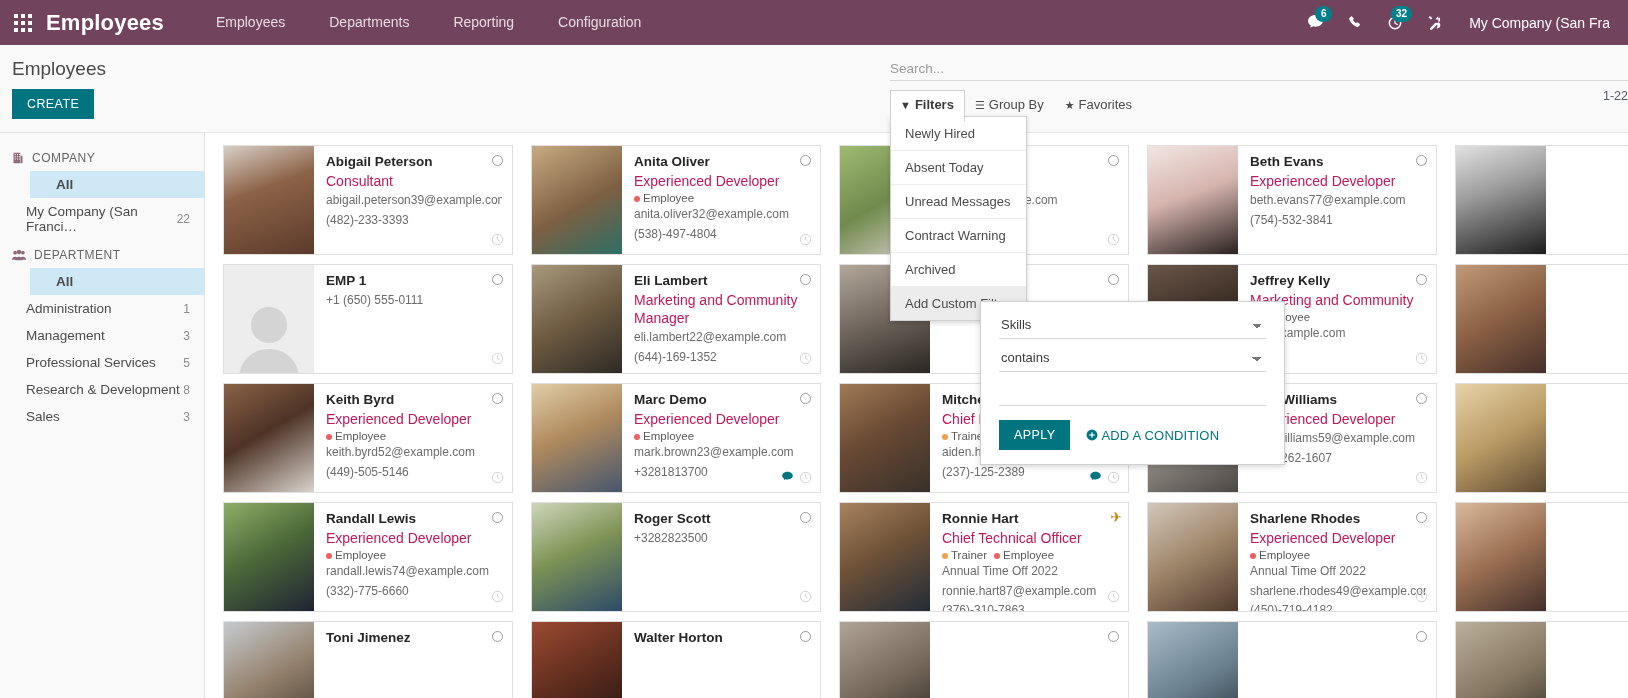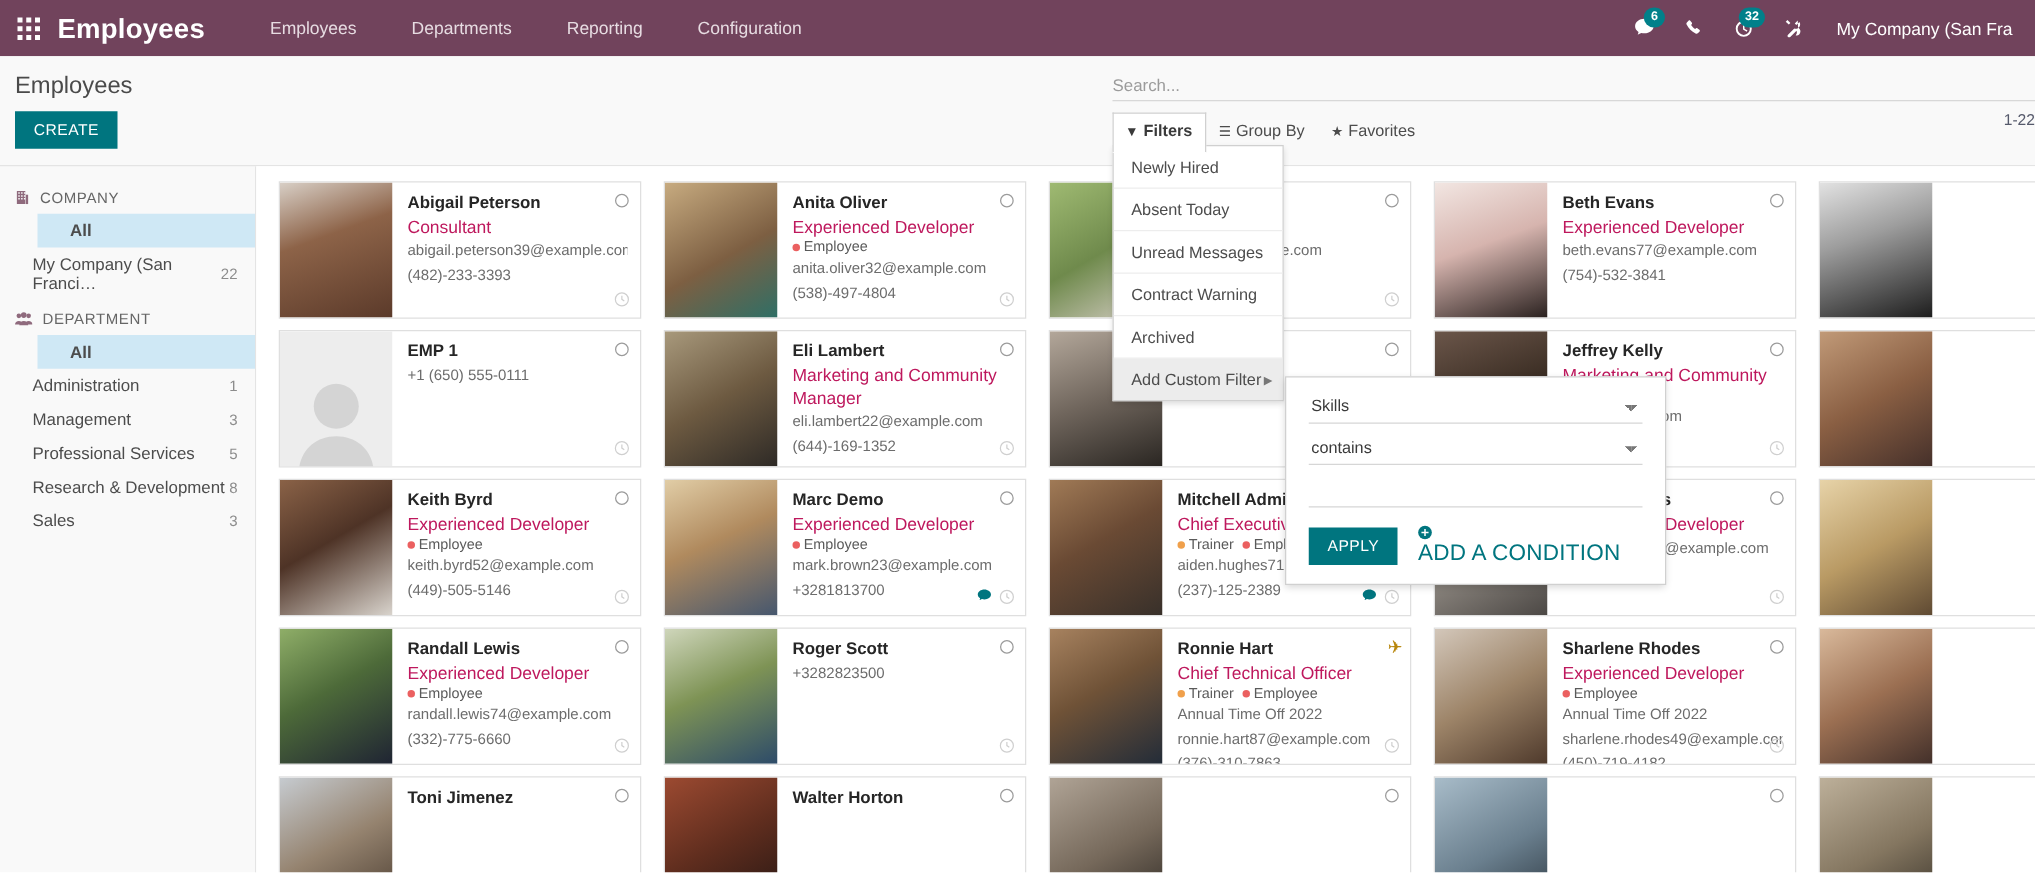--- a/index.html
+++ b/index.html
@@ -113,21 +113,21 @@
   .filters-dd .f-item {
     padding:9px 14px; color:#4c4c4c; cursor:pointer; border-bottom:1px solid #ededed;
     white-space:nowrap; position:relative;
   }
   .filters-dd .f-item:last-child { border-bottom:none; }
   .filters-dd .f-item.highlight { background:#ececec; }
   .filters-dd .f-item .caret-r { position:absolute; right:8px; top:50%; transform:translateY(-50%); font-size:9px; color:#777;}
 
   
   .custom-filter {
-    position:absolute; left:1028px; top:301px; width:305px; background:#fff;
+    position:absolute; left:980px; top:301px; width:305px; background:#fff;
     border:1px solid #d0d0d0; box-shadow:0 2px 6px rgba(0,0,0,.16); z-index:62;
     padding:10px 18px 14px 18px;
   }
   .cf-select {
     width:100%; border:none; border-bottom:1px solid #d6d6d6; background:transparent;
     font-size:13px; color:#3a3a3a; padding:5px 18px 6px 2px; outline:none;
     font-family:"Liberation Sans",sans-serif; appearance:none; cursor:pointer;
     background-image: linear-gradient(45deg,transparent 50%, #777 50%), linear-gradient(135deg,#777 50%, transparent 50%);
     background-position: calc(100% - 9px) 12px, calc(100% - 4px) 12px;
     background-size: 5px 5px, 5px 5px; background-repeat:no-repeat;
@@ -136,21 +136,21 @@
   .cf-value {
     width:100%; border:none; border-bottom:1px solid #d6d6d6; background:transparent;
     font-size:13px; padding:6px 2px; outline:none; font-family:"Liberation Sans",sans-serif;
     margin-bottom:14px;
   }
   .cf-actions { display:flex; align-items:center; }
   .btn-apply {
     background:#00757f; color:#fff; border:none; padding:8px 15px; font-size:12.5px;
     letter-spacing:.4px; cursor:pointer; font-family:"Liberation Sans",sans-serif; margin-right:16px;
   }
-  .add-cond { color:#00757f; font-size:18px; cursor:pointer; display:flex; align-items:flex-start; letter-spacing:.2px;flex-direction:column;}
+  .add-cond { color:#00757f; font-size:13px; cursor:pointer; display:flex; align-items:center; letter-spacing:.2px;}
   .add-cond .plus-ico { margin-right:3px; display:flex; }
 </style>
 </head>
 <body>
 
 <div class="navbar">
   <div class="apps-grid">
     <span class="dots">
         <i></i>
         <i></i>

